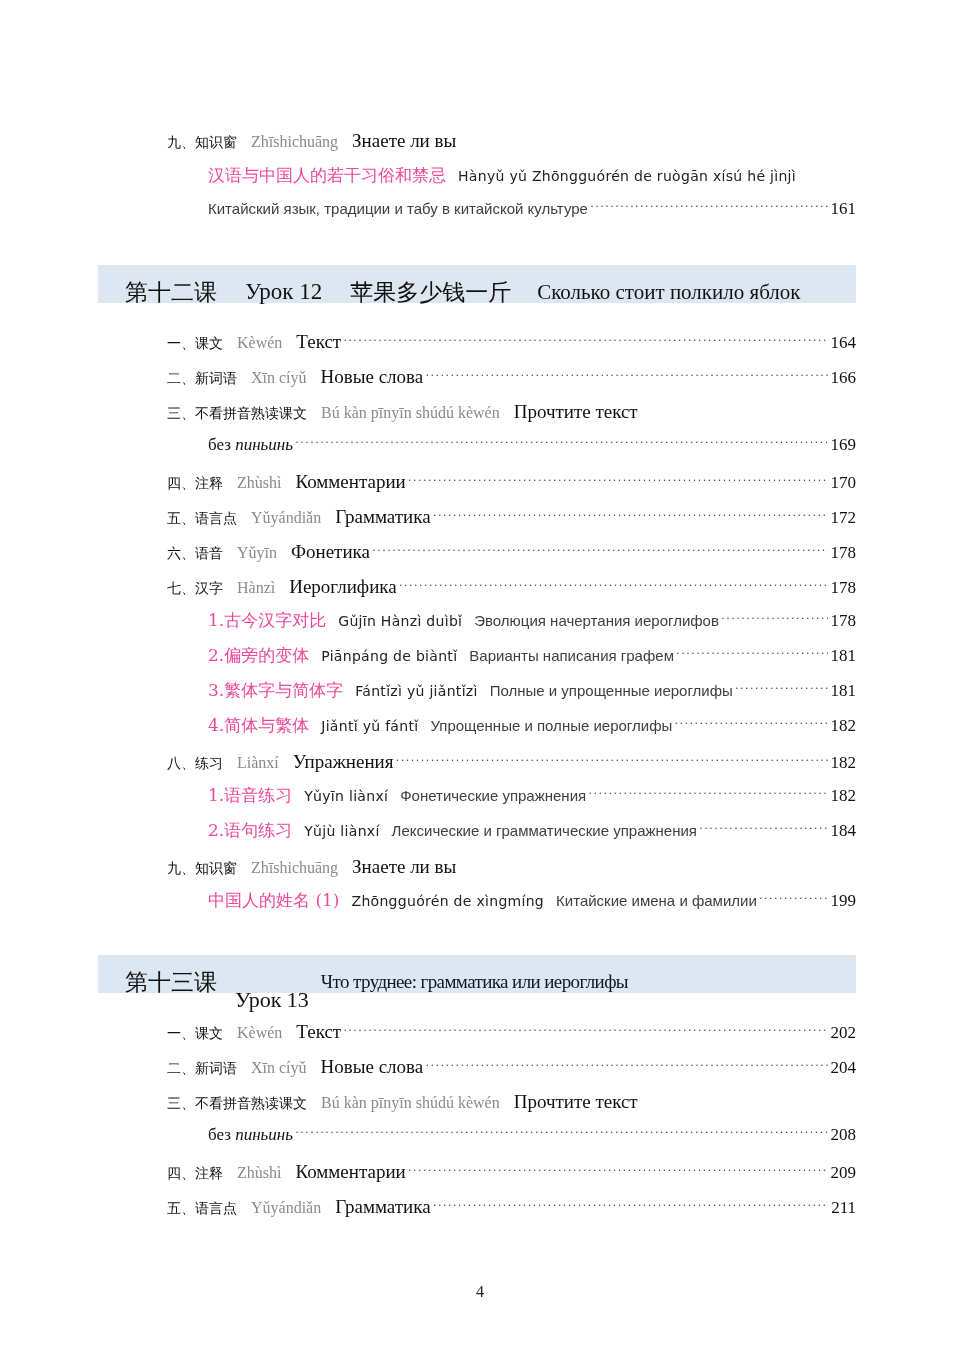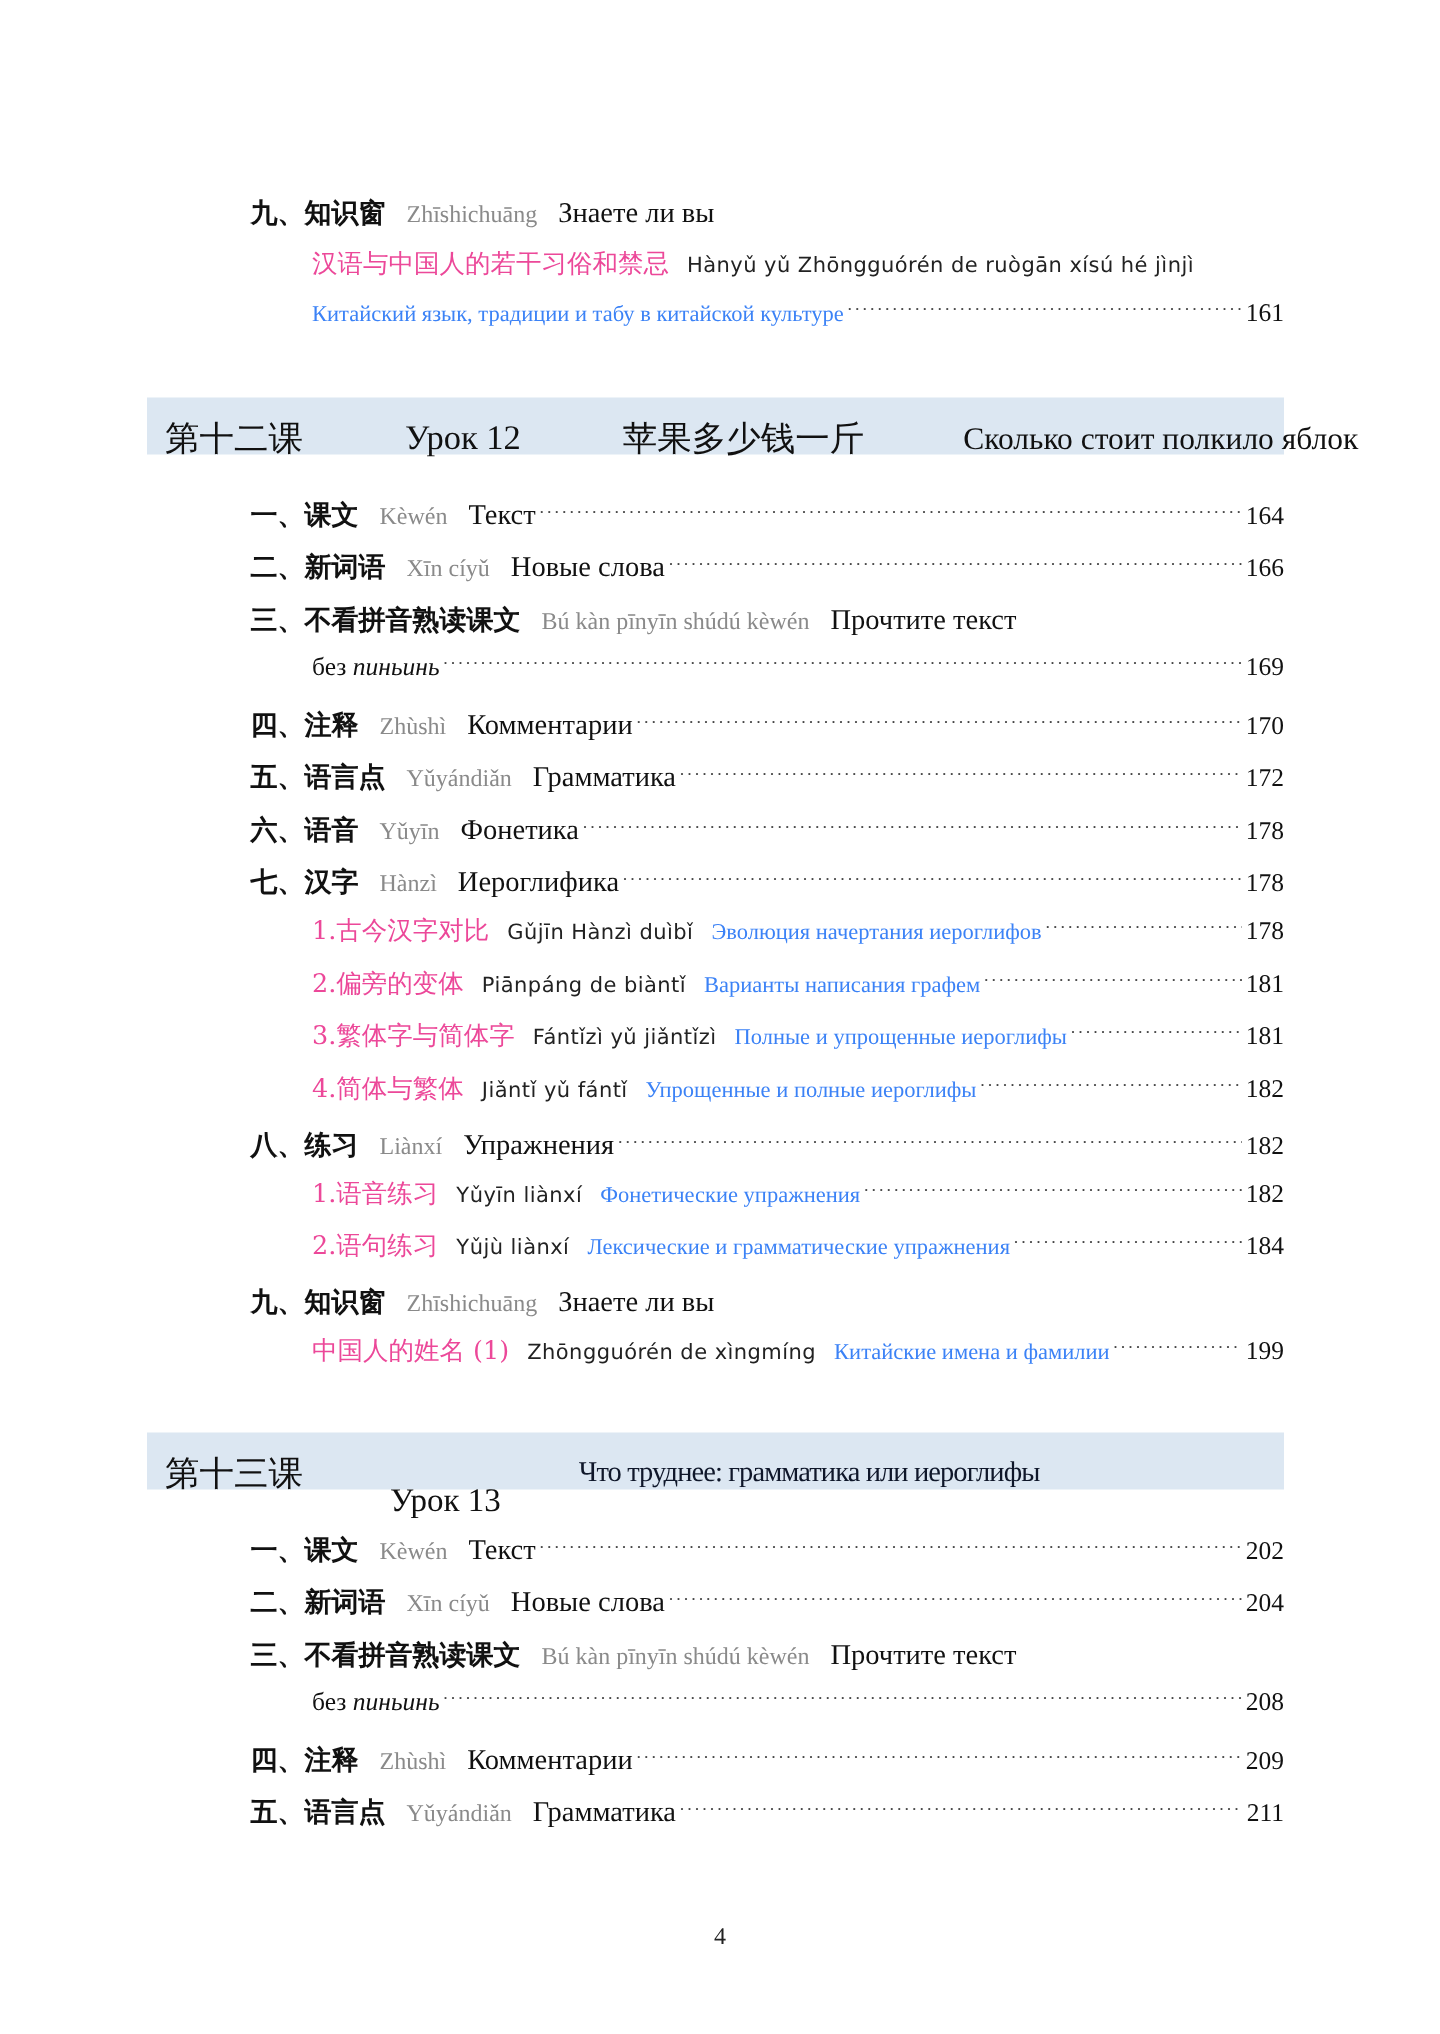--- a/index.html
+++ b/index.html
@@ -1,34 +1,34 @@
 <!DOCTYPE html>
 <html><head>
   <meta charset="utf-8">
   <style>
     html, body { margin:0; padding:0; background:#ffffff; }
     body { width:960px; height:1356px; position:relative; overflow:hidden;
            font-family:"Liberation Serif", serif; color:#1a1a1a; }
     .entry { position:absolute; display:flex; align-items:baseline; white-space:nowrap; }
     .entry.lvl1 { left:167px; right:104px; }
     .entry.lvl2 { left:208px; right:104px; }
-    .cn-b { font-family:"DejaVu Sans", sans-serif; font-weight:bold; font-size:18px; color:#111; }
+    .cn-b { font-family:"DejaVu Sans", sans-serif; font-weight:normal; font-size:14px; color:#111; }
     .cn-l { font-family:"DejaVu Serif", serif; font-size:17px; color:#ec4899; }
     .py { font-family:Liberation Serif, serif; font-size:16px; color:#8a8a8a; margin-left:14px; font-weight:300; }
     .py-s { font-family:"DejaVu Sans", sans-serif; font-size:14px; color:#222; margin-left:12px; letter-spacing:0.3px; }
     .ru { font-family:"Liberation Serif", serif; font-size:19px; color:#111; margin-left:14px; }
-    .ru-s { font-family:Liberation Serif, serif; font-size:15px; color:#3b82f6; margin-left:12px; }
+    .ru-s { font-family:Liberation Sans, sans-serif; font-size:15px; color:#404040; margin-left:12px; }
     .ru-s0 { margin-left:0; }
     .it { font-style:italic; }
     .dots { flex:1 1 auto; overflow:hidden; margin:0 3px 0 2px; color:#444;
             font-size:12px; letter-spacing:1px; position:relative; top:-4px; }
     .dots::before { content:"··································································································································································································"; }
     .num { font-family:"Liberation Serif", serif; font-size:17px; color:#111; }
     .band { position:absolute; left:98px; width:758px; height:38px; background:#dce7f2; }
-    .band .inner { position:absolute; left:12px; top:0; height:54px; display:flex; align-items:center; white-space:nowrap;gap:40px; }
+    .band .inner { position:absolute; left:27px; top:0; height:54px; display:flex; align-items:center; white-space:nowrap; }
     .band .b-cn { font-family:"DejaVu Sans", sans-serif; font-size:23px; color:#111; }
     .band .b-ru { font-family:"Liberation Serif", serif; font-size:23px; color:#111; }
     .band .b-rusub { font-family:"Liberation Serif", serif; font-size:21px; color:#0f172a; }
     .pageno { position:absolute; left:0; width:960px; top:1283px; text-align:center;
               font-family:"Liberation Serif", serif; font-size:16px; color:#222; }
   </style>
 </head>
 <body>
 
 <div class="entry lvl1" style="top:130px;">

